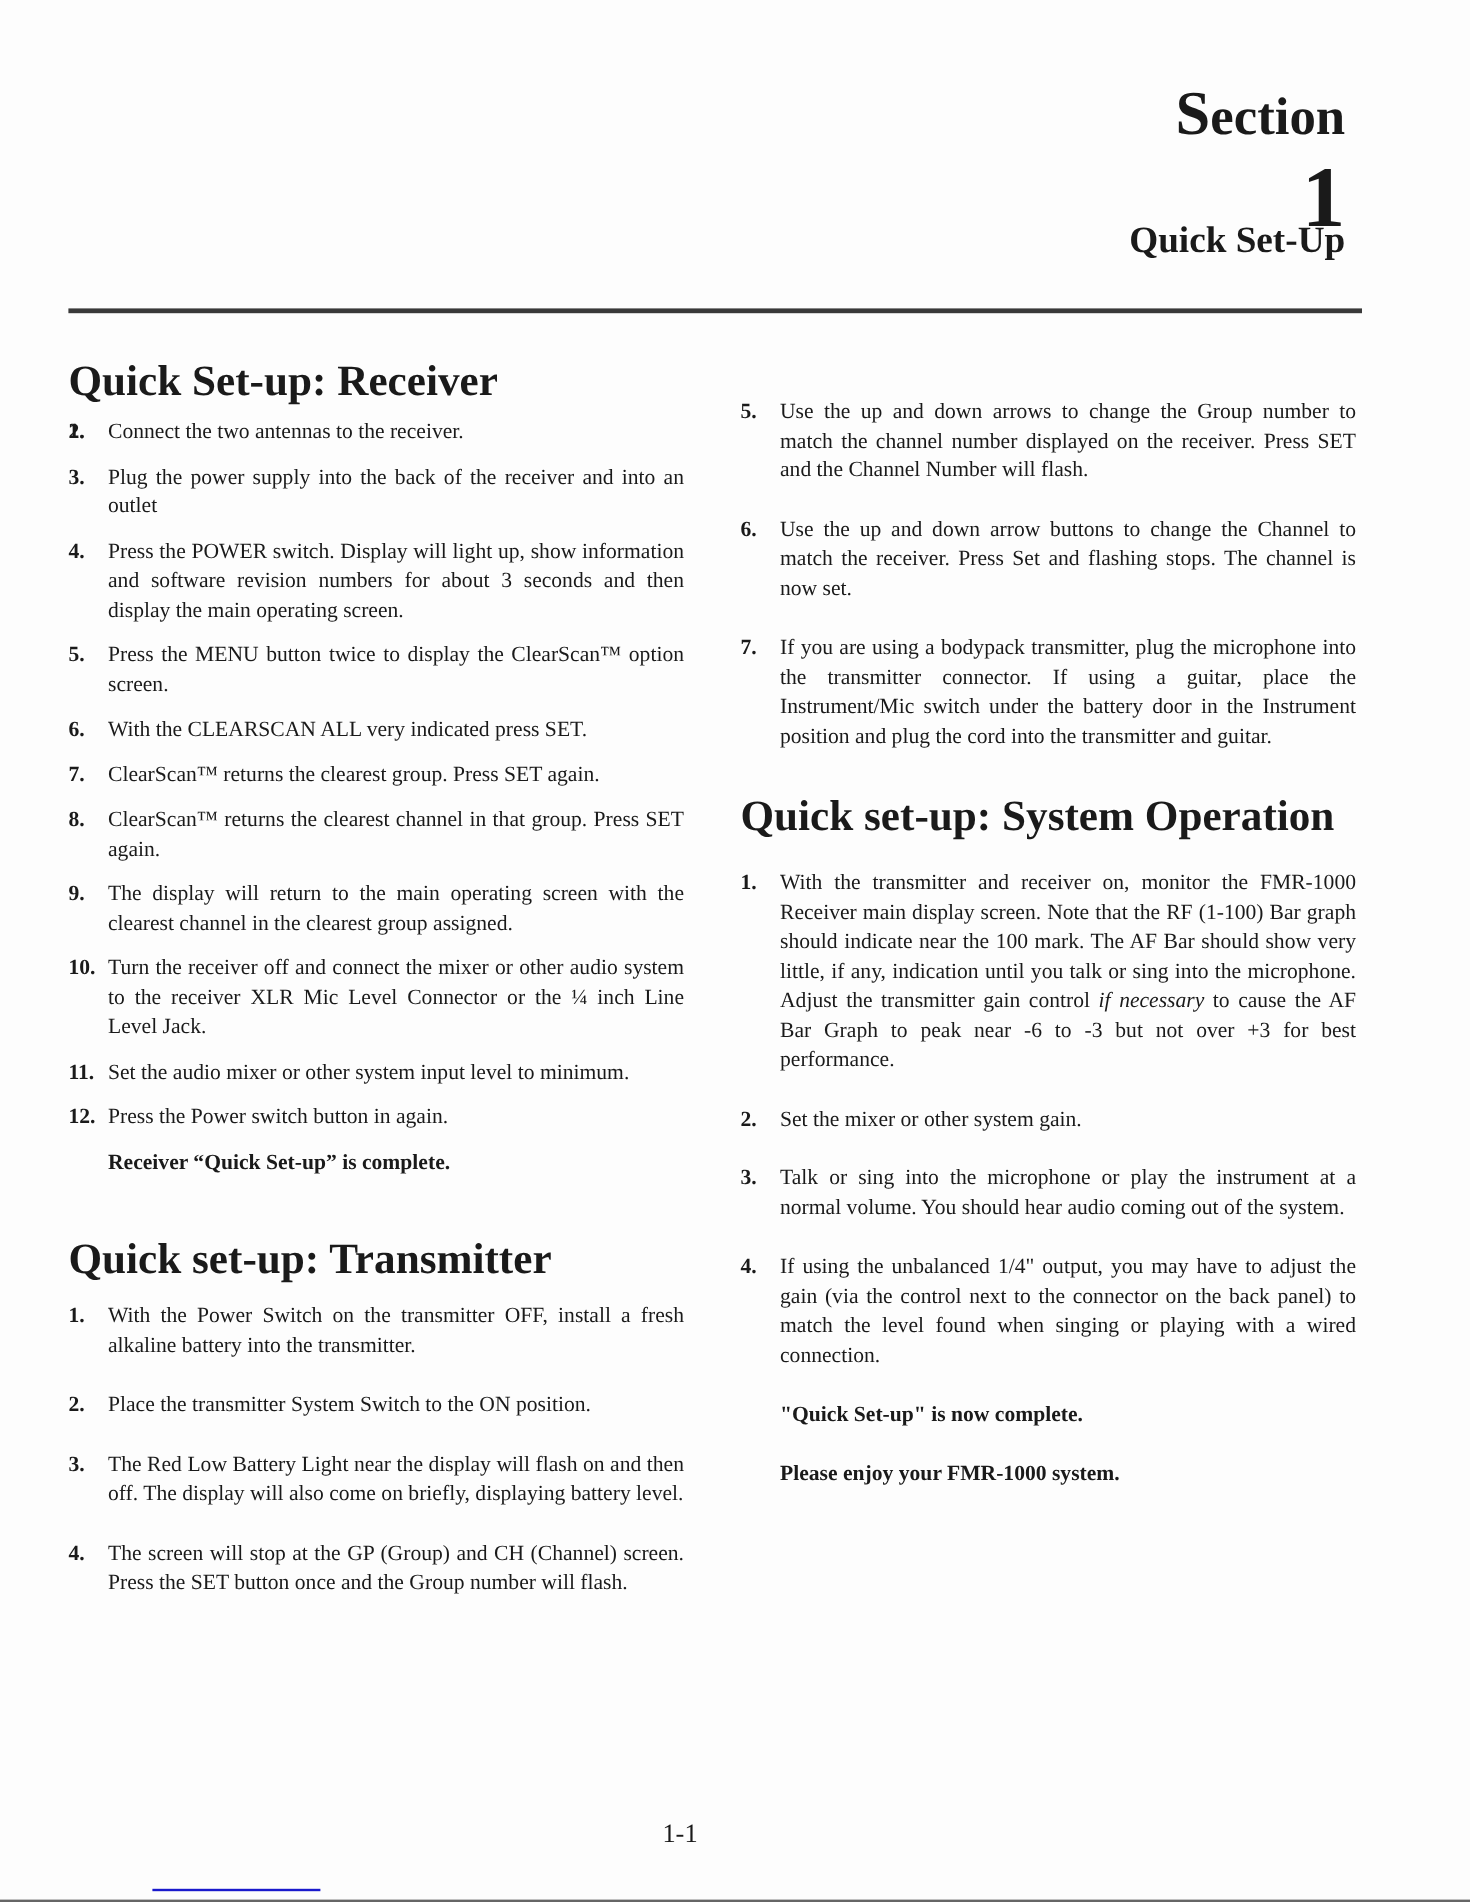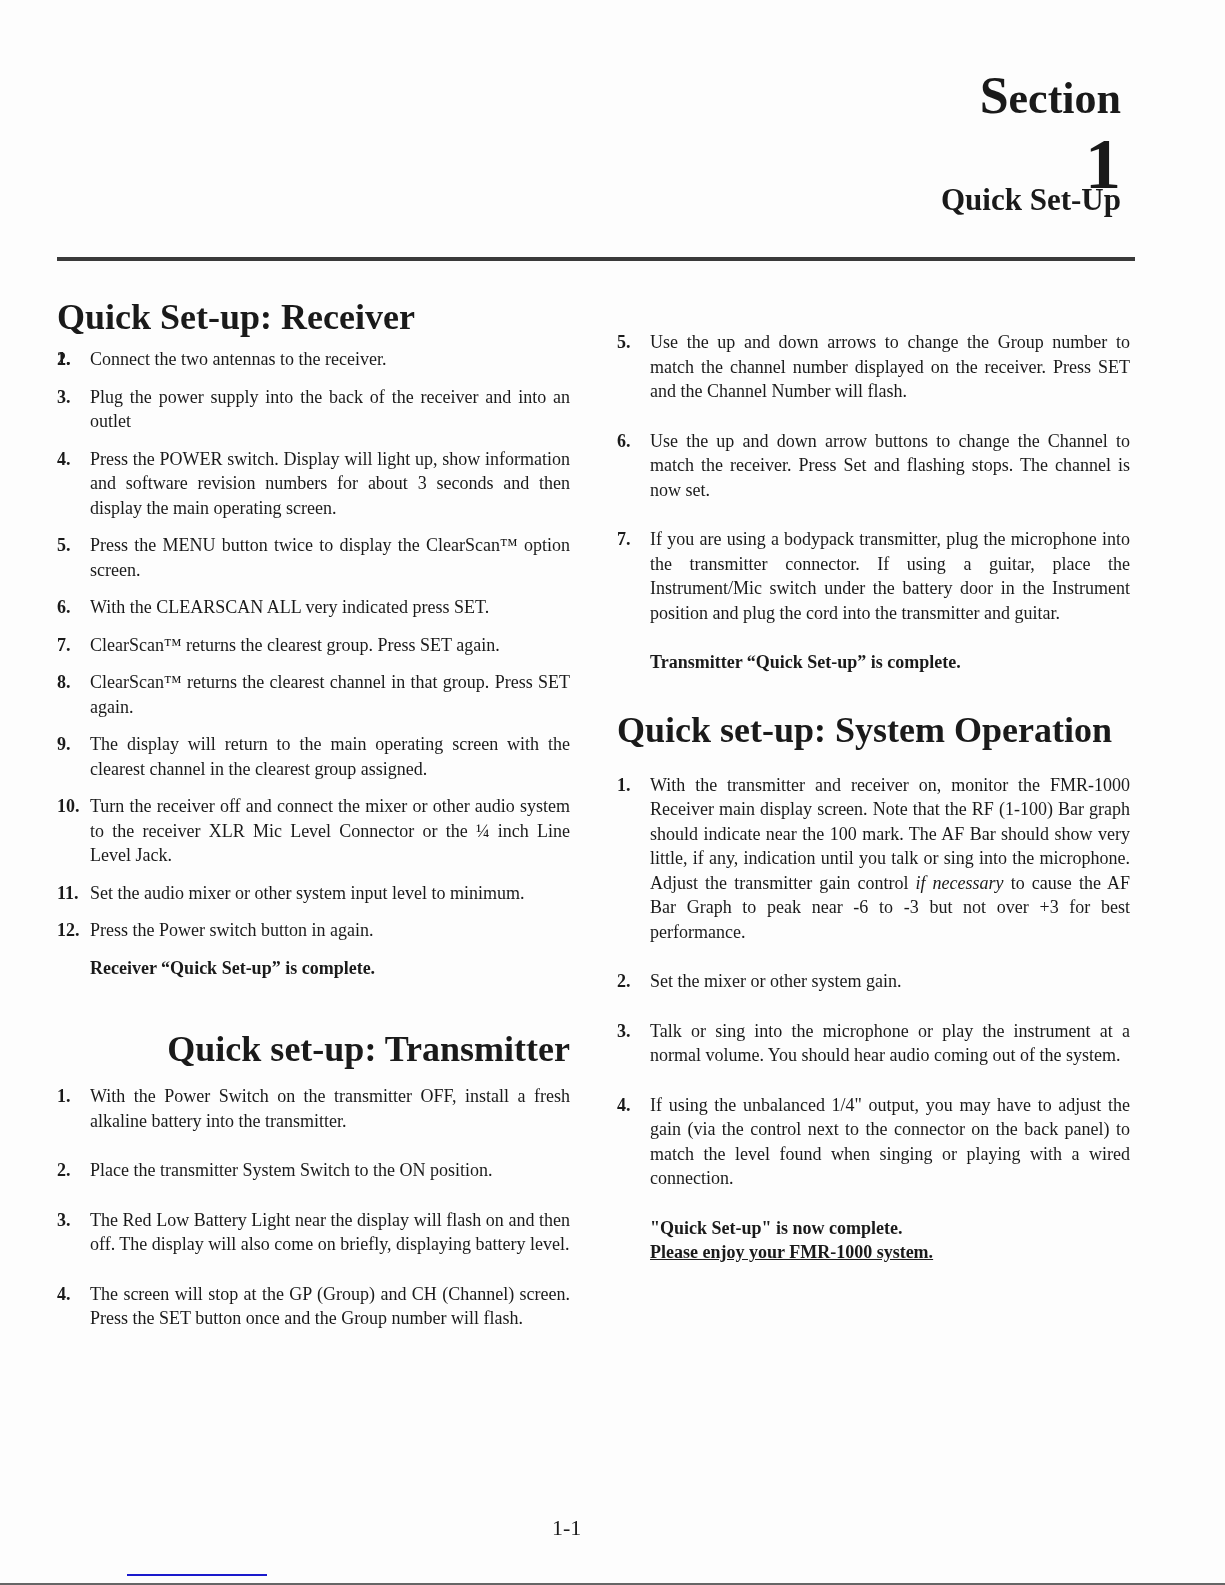--- a/index.html
+++ b/index.html
@@ -44,43 +44,42 @@
     <li><span class="num">6.</span><span>With the CLEARSCAN ALL very indicated press SET.</span></li>
     <li><span class="num">7.</span><span>ClearScan™ returns the clearest group. Press SET again.</span></li>
     <li><span class="num">8.</span><span>ClearScan™ returns the clearest channel in that group. Press SET again.</span></li>
     <li><span class="num">9.</span><span>The display will return to the main operating screen with the clearest channel in the clearest group assigned.</span></li>
     <li><span class="num">10.</span><span>Turn the receiver off and connect the mixer or other audio system to the receiver XLR Mic Level Connector or the ¼ inch Line Level Jack.</span></li>
     <li><span class="num">11.</span><span>Set the audio mixer or other system input level to minimum.</span></li>
     <li><span class="num">12.</span><span>Press the Power switch button in again.</span></li>
   </ol>
   <p class="done">Receiver “Quick Set-up” is complete.</p>
 
-  <h2 style="margin-top:52px;margin-bottom:18px;text-align:right;">Quick set-up: Transmitter</h2>
+  <h2 style="margin-top:52px;margin-bottom:18px;">Quick set-up: Transmitter</h2>
   <ol class="tx">
     <li><span class="num">1.</span><span>With the Power Switch on the transmitter OFF, install a fresh alkaline battery into the transmitter.</span></li>
     <li><span class="num">2.</span><span>Place the transmitter System Switch to the ON position.</span></li>
     <li><span class="num">3.</span><span>The Red Low Battery Light near the display will flash on and then off. The display will also come on briefly, displaying battery level.</span></li>
     <li><span class="num">4.</span><span>The screen will stop at the GP (Group) and CH (Channel) screen. Press the SET button once and the Group number will flash.</span></li>
   </ol>
 </div>
 
 <div class="col right">
   <ol class="tx">
     <li><span class="num">5.</span><span>Use the up and down arrows to change the Group number to match the channel number displayed on the receiver. Press SET and the Channel Number will flash.</span></li>
     <li><span class="num">6.</span><span>Use the up and down arrow buttons to change the Channel to match the receiver. Press Set and flashing stops. The channel is now set.</span></li>
     <li><span class="num">7.</span><span>If you are using a bodypack transmitter, plug the microphone into the transmitter connector. If using a guitar, place the Instrument/Mic switch under the battery door in the Instrument position and plug the cord into the transmitter and guitar.</span></li>
   </ol>
-  <p class="done">Transmitter “Quick Set-up” is complete.</p>
 
   <h2 style="margin-top:38px;margin-bottom:26px;">Quick set-up: System Operation</h2>
   <ol class="rs">
     <li><span class="num">1.</span><span>With the transmitter and receiver on, monitor the FMR-1000 Receiver main display screen. Note that the RF (1-100) Bar graph should indicate near the 100 mark. The AF Bar should show very little, if any, indication until you talk or sing into the microphone. Adjust the transmitter gain control </span><em>if necessary</em><span> to cause the AF Bar Graph to peak near -6 to -3 but not over +3 for best performance.</span></li>
     <li><span class="num">2.</span><span>Set the mixer or other system gain.</span></li>
     <li><span class="num">3.</span><span>Talk or sing into the microphone or play the instrument at a normal volume. You should hear audio coming out of the system.</span></li>
     <li><span class="num">4.</span><span>If using the unbalanced 1/4" output, you may have to adjust the gain (via the control next to the connector on the back panel) to match the level found when singing or playing with a wired connection.</span></li>
   </ol>
   <p class="done">"Quick Set-up" is now complete.</p>
-  <p class="done" style="text-decoration:underline;">Please enjoy your FMR-1000 system.</p>
+  <p class="done" style="margin-top:24px;">Please enjoy your FMR-1000 system.</p>
 </div>
 
 <div class="page-num">1-1</div>
 <div class="link-line"></div>
 <div class="bottom-edge"></div>
 
 </body></html>

